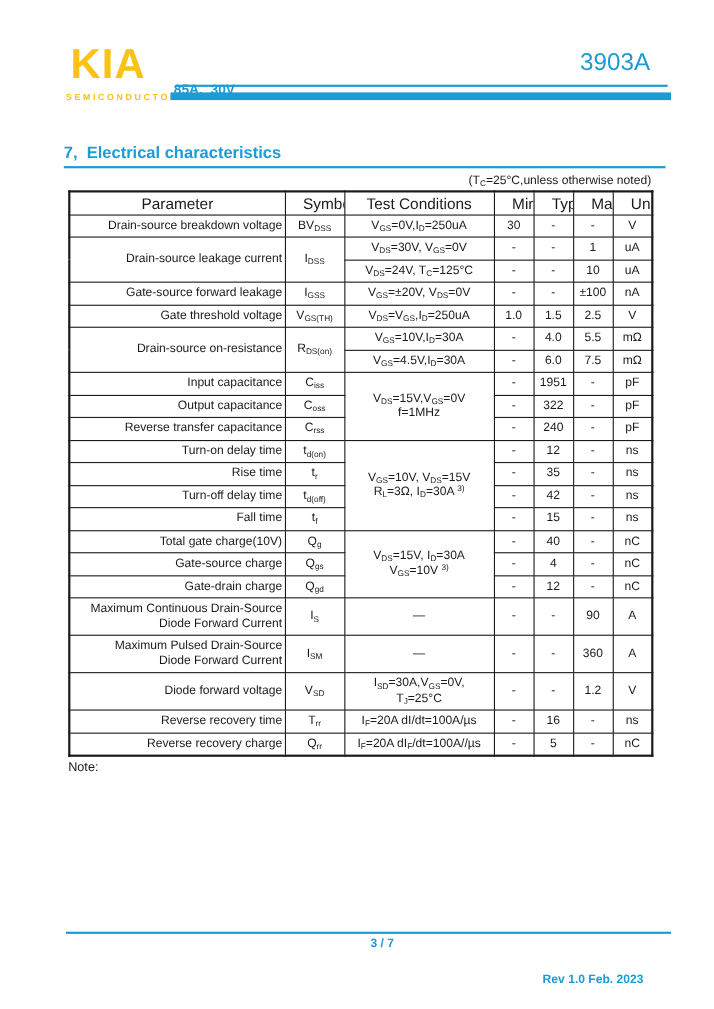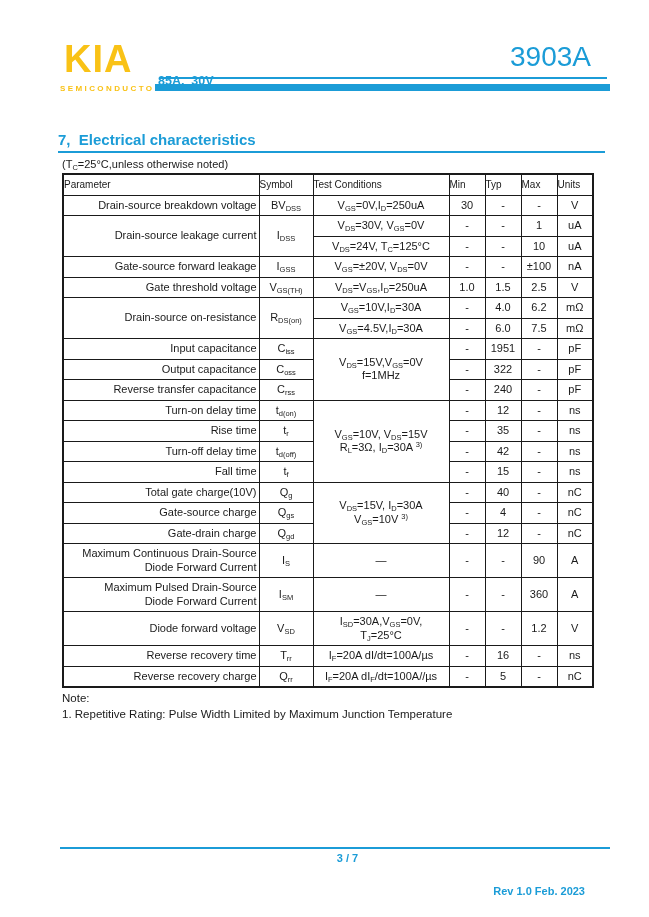--- a/index.html
+++ b/index.html
@@ -15,33 +15,33 @@
     overflow:hidden;
   }
   
   .logo{position:absolute;left:64px;top:38px;font-size:38px;font-weight:800;
         color:var(--yellow);letter-spacing:1px;line-height:42px;}
   .logo-sub{position:absolute;left:60px;top:84px;font-size:8px;font-weight:bold;
         color:var(--yellow);letter-spacing:2.4px;}
   .rating{position:absolute;left:158px;top:31px;color:var(--cyan);
         font-weight:bold;font-size:12.5px;line-height:20px;white-space:pre;}
   .part-number{position:absolute;right:58px;top:42px;color:var(--cyan);
-        font-size:28px;line-height:30px;}
+        font-size:22px;line-height:30px;}
   .rule-thin{position:absolute;left:160px;top:77px;width:447px;height:2px;background:var(--cyan);}
   .rule-thick{position:absolute;left:155px;top:84px;width:455px;height:7px;background:var(--cyan);}
   
   .section-title{position:absolute;left:58px;top:131px;color:var(--cyan);
         font-size:15px;font-weight:bold;white-space:pre;}
   .section-rule{position:absolute;left:58px;top:151px;width:547px;height:2px;background:var(--cyan);}
   
   .content{position:absolute;left:62px;top:158px;width:530px;}
-  .caption{font-size:11px;text-align:left;margin:0 0 3px 0;white-space:pre;}
+  .caption{font-size:11px;text-align:right;margin:0 0 3px 0;white-space:pre;}
   table{border-collapse:collapse;width:530px;table-layout:fixed;border:2px solid var(--ink);}
   th,td{border:1px solid var(--ink);overflow:hidden;}
-  th{font-weight:normal;font-size:10px;height:21px;padding:1px 0;text-align:left;}
+  th{font-weight:normal;font-size:14px;height:21px;padding:1px 16px;text-align:center;}
   td{font-size:11px;line-height:13.5px;padding:3px 2px;text-align:center;}
   td.al-l{text-align:right;padding-left:7px;padding-right:2px;margin-top:25px;}
   sub{font-size:7.5px;line-height:0;vertical-align:-2px;}
   sup{font-size:7.5px;line-height:0;vertical-align:4px;}
   
   .notes{margin-top:3px;font-size:11.5px;line-height:15.5px;}
   
   .footer-rule{position:absolute;left:60px;top:847px;width:550px;height:2px;background:var(--cyan);}
   .footer-page{position:absolute;left:0;top:852px;width:649px;text-align:center;
         color:var(--cyan);font-weight:bold;font-size:11px;white-space:pre;margin-left:23px;}
@@ -132,21 +132,21 @@
             <td>1.5</td>
             <td>2.5</td>
             <td>V</td>
           </tr>
           <tr>
             <td rowspan="2" class="al-l">Drain-source on-resistance</td>
             <td rowspan="2">R<sub>DS(on)</sub></td>
             <td>V<sub>GS</sub>=10V,I<sub>D</sub>=30A</td>
             <td>-</td>
             <td>4.0</td>
-            <td>6.2</td>
+            <td>5.5</td>
             <td>mΩ</td>
           </tr>
           <tr>
             <td>V<sub>GS</sub>=4.5V,I<sub>D</sub>=30A</td>
             <td>-</td>
             <td>6.0</td>
             <td>7.5</td>
             <td>mΩ</td>
           </tr>
           <tr>
@@ -275,21 +275,20 @@
             <td>-</td>
             <td>5</td>
             <td>-</td>
             <td>nC</td>
           </tr>
         </tbody>
     </table>
 
     <div class="notes">
       <div>Note:</div>
-      <div>1. Repetitive Rating: Pulse Width Limited by Maximum Junction Temperature</div>
     </div>
   </div>
 
   <div class="footer-rule"></div>
   <div class="footer-page">3 / 7</div>
   <div class="footer-rev">Rev 1.0 Feb. 2023</div>
 
 </div>
 
 </body></html>

